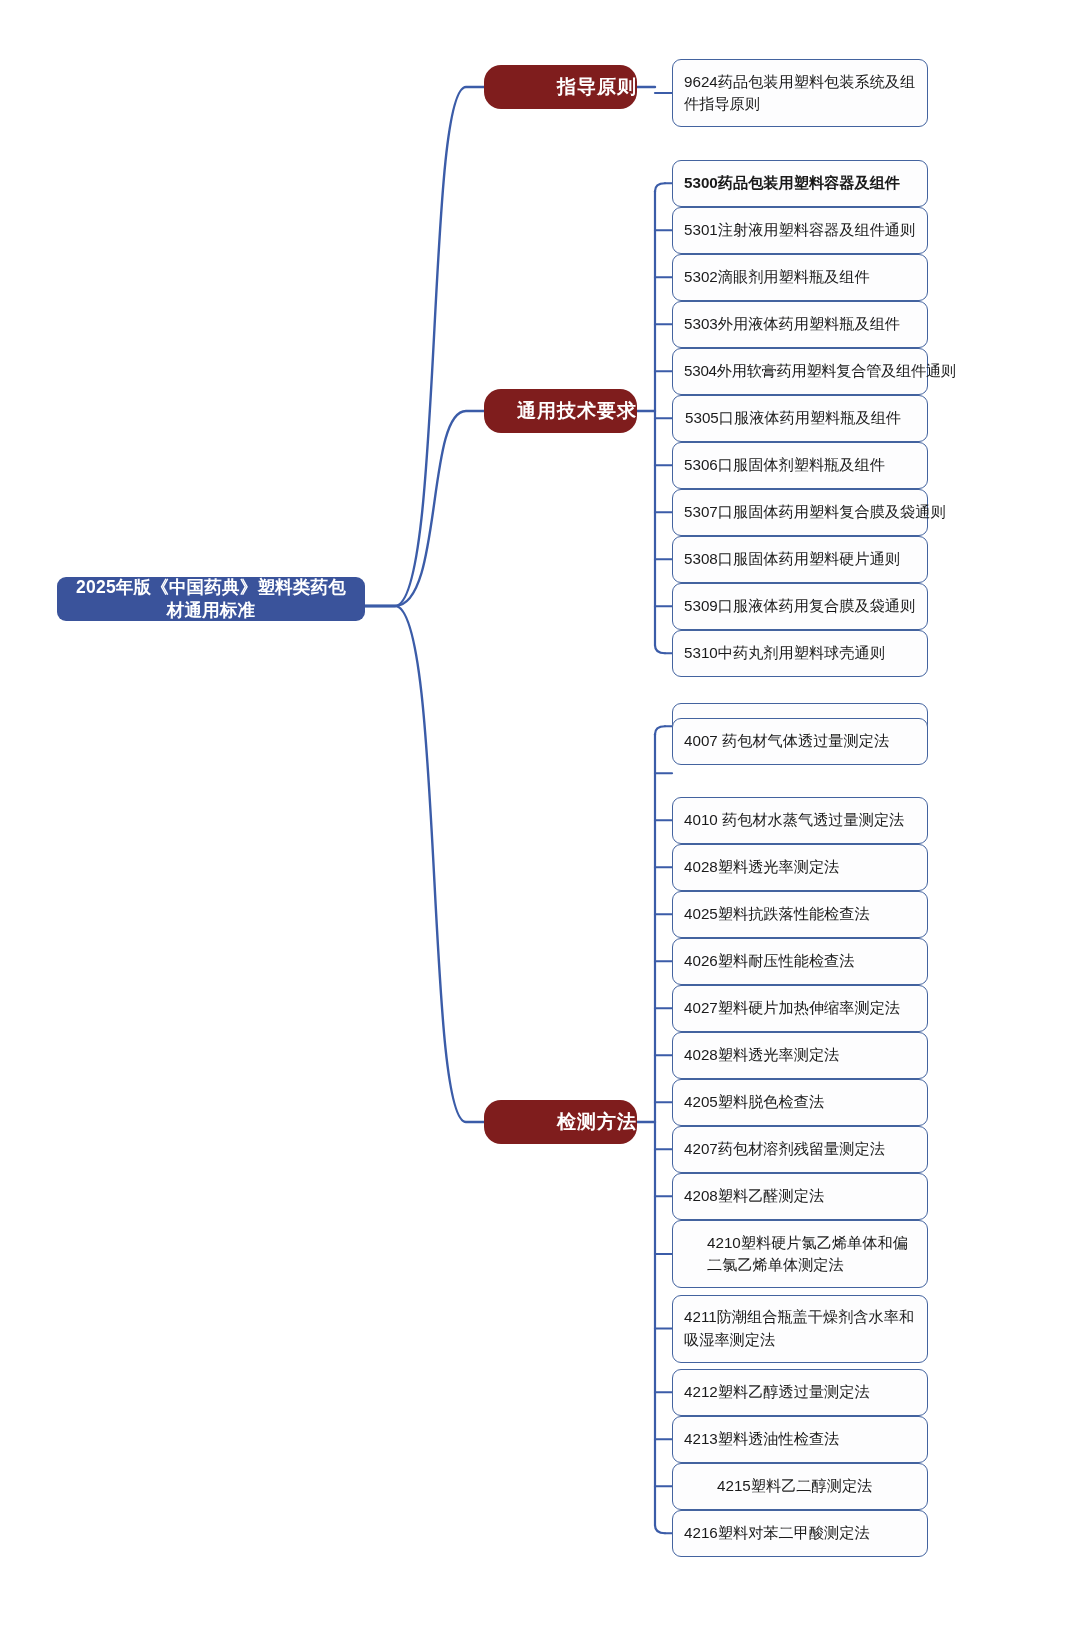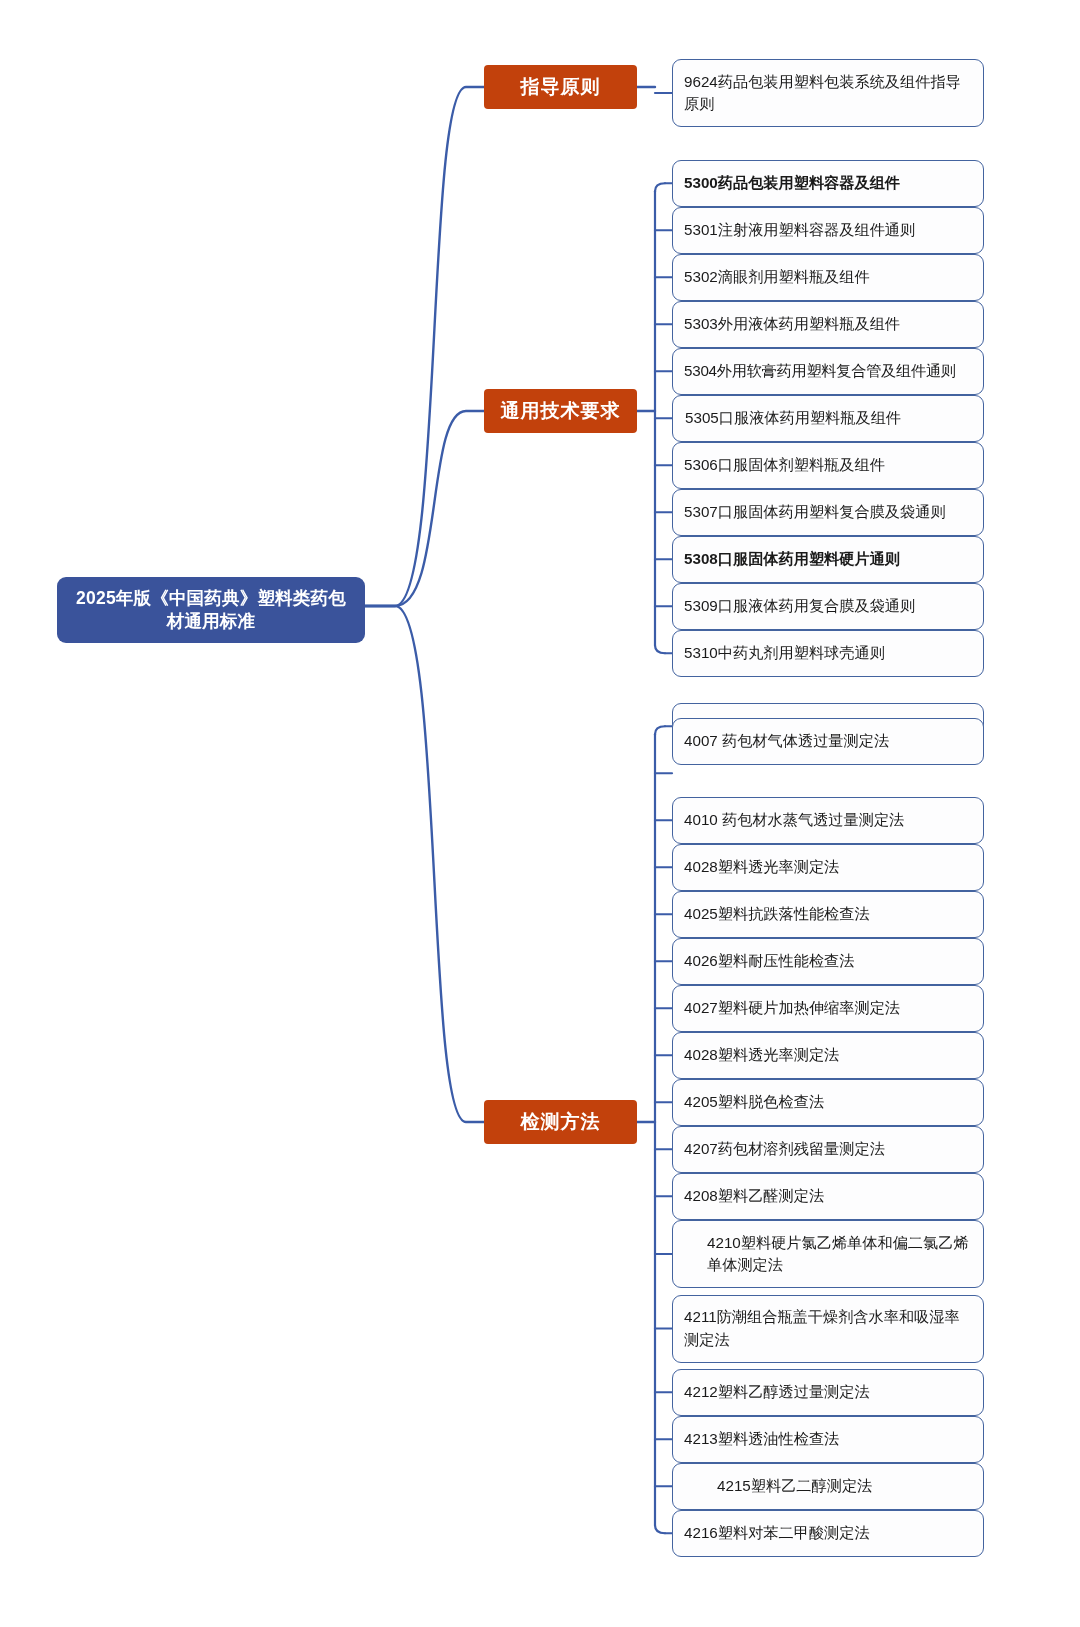--- a/index.html
+++ b/index.html
@@ -26,56 +26,56 @@
   .node {
     position: absolute;
     display: flex;
     align-items: center;
   }
   
   .root {
     left: 57px;
     top: 577px;
     width: 308px;
-    height: 66px;
+    height: 44px;
     background: #3a539b;
     border-radius: 9px;
     justify-content: center;
     text-align: center;
     padding: 0 14px;
   }
   .root .label {
     color: #ffffff;
     font-size: 17.5px;
     font-weight: bold;
     line-height: 1.32;
     letter-spacing: 0.2px;
   }
   
   .branch {
     left: 484px;
     width: 153px;
     height: 44px;
-    background: #c2410c;
-    border-radius: 4px;
-    justify-content: center;
+    background: #7f1d1d;
+    border-radius: 17px;
+    justify-content: flex-end;
   }
   .branch .label {
     color: #ffffff;
     font-size: 19px;
     font-weight: bold;
     letter-spacing: 1px;
   }
   #branch-0 { top: 65px; }
   #branch-1 { top: 389px; }
   #branch-2 { top: 1100px; }
   
   .leaf {
     left: 672px;
-    width: 312px;
+    width: 256px;
     background: #fdfdfe;
     border: 1.6px solid #43639f;
     border-radius: 9px;
     padding: 6px 9px 6px 11px;
     align-items: center;
   }
   .leaf .label {
     color: #1a1a1a;
     font-size: 15.2px;
     line-height: 1.46;
@@ -178,21 +178,21 @@
       </div>
       <div class="node leaf" style="top: 395px; min-height: 46.5px; padding-left: 12px;">
         <span class="label">5305口服液体药用塑料瓶及组件</span>
       </div>
       <div class="node leaf" style="top: 442px; min-height: 46.5px;">
         <span class="label">5306口服固体剂塑料瓶及组件</span>
       </div>
       <div class="node leaf" style="top: 489px; min-height: 46.5px;">
         <span class="label">5307口服固体药用塑料复合膜及袋通则</span>
       </div>
-      <div class="node leaf" style="top: 536px; min-height: 46.5px; font-weight: bold;">
+      <div class="node leaf" style="top: 536px; min-height: 46.5px;">
         <span class="label">5308口服固体药用塑料硬片通则</span>
       </div>
       <div class="node leaf" style="top: 583px; min-height: 46.5px;">
         <span class="label">5309口服液体药用复合膜及袋通则</span>
       </div>
       <div class="node leaf" style="top: 630px; min-height: 46.5px;">
         <span class="label">5310中药丸剂用塑料球壳通则</span>
       </div>
       <div class="node leaf" style="top: 703px; min-height: 46.5px;">
         <span class="label">4004 塑料剥离强度测定法</span>

